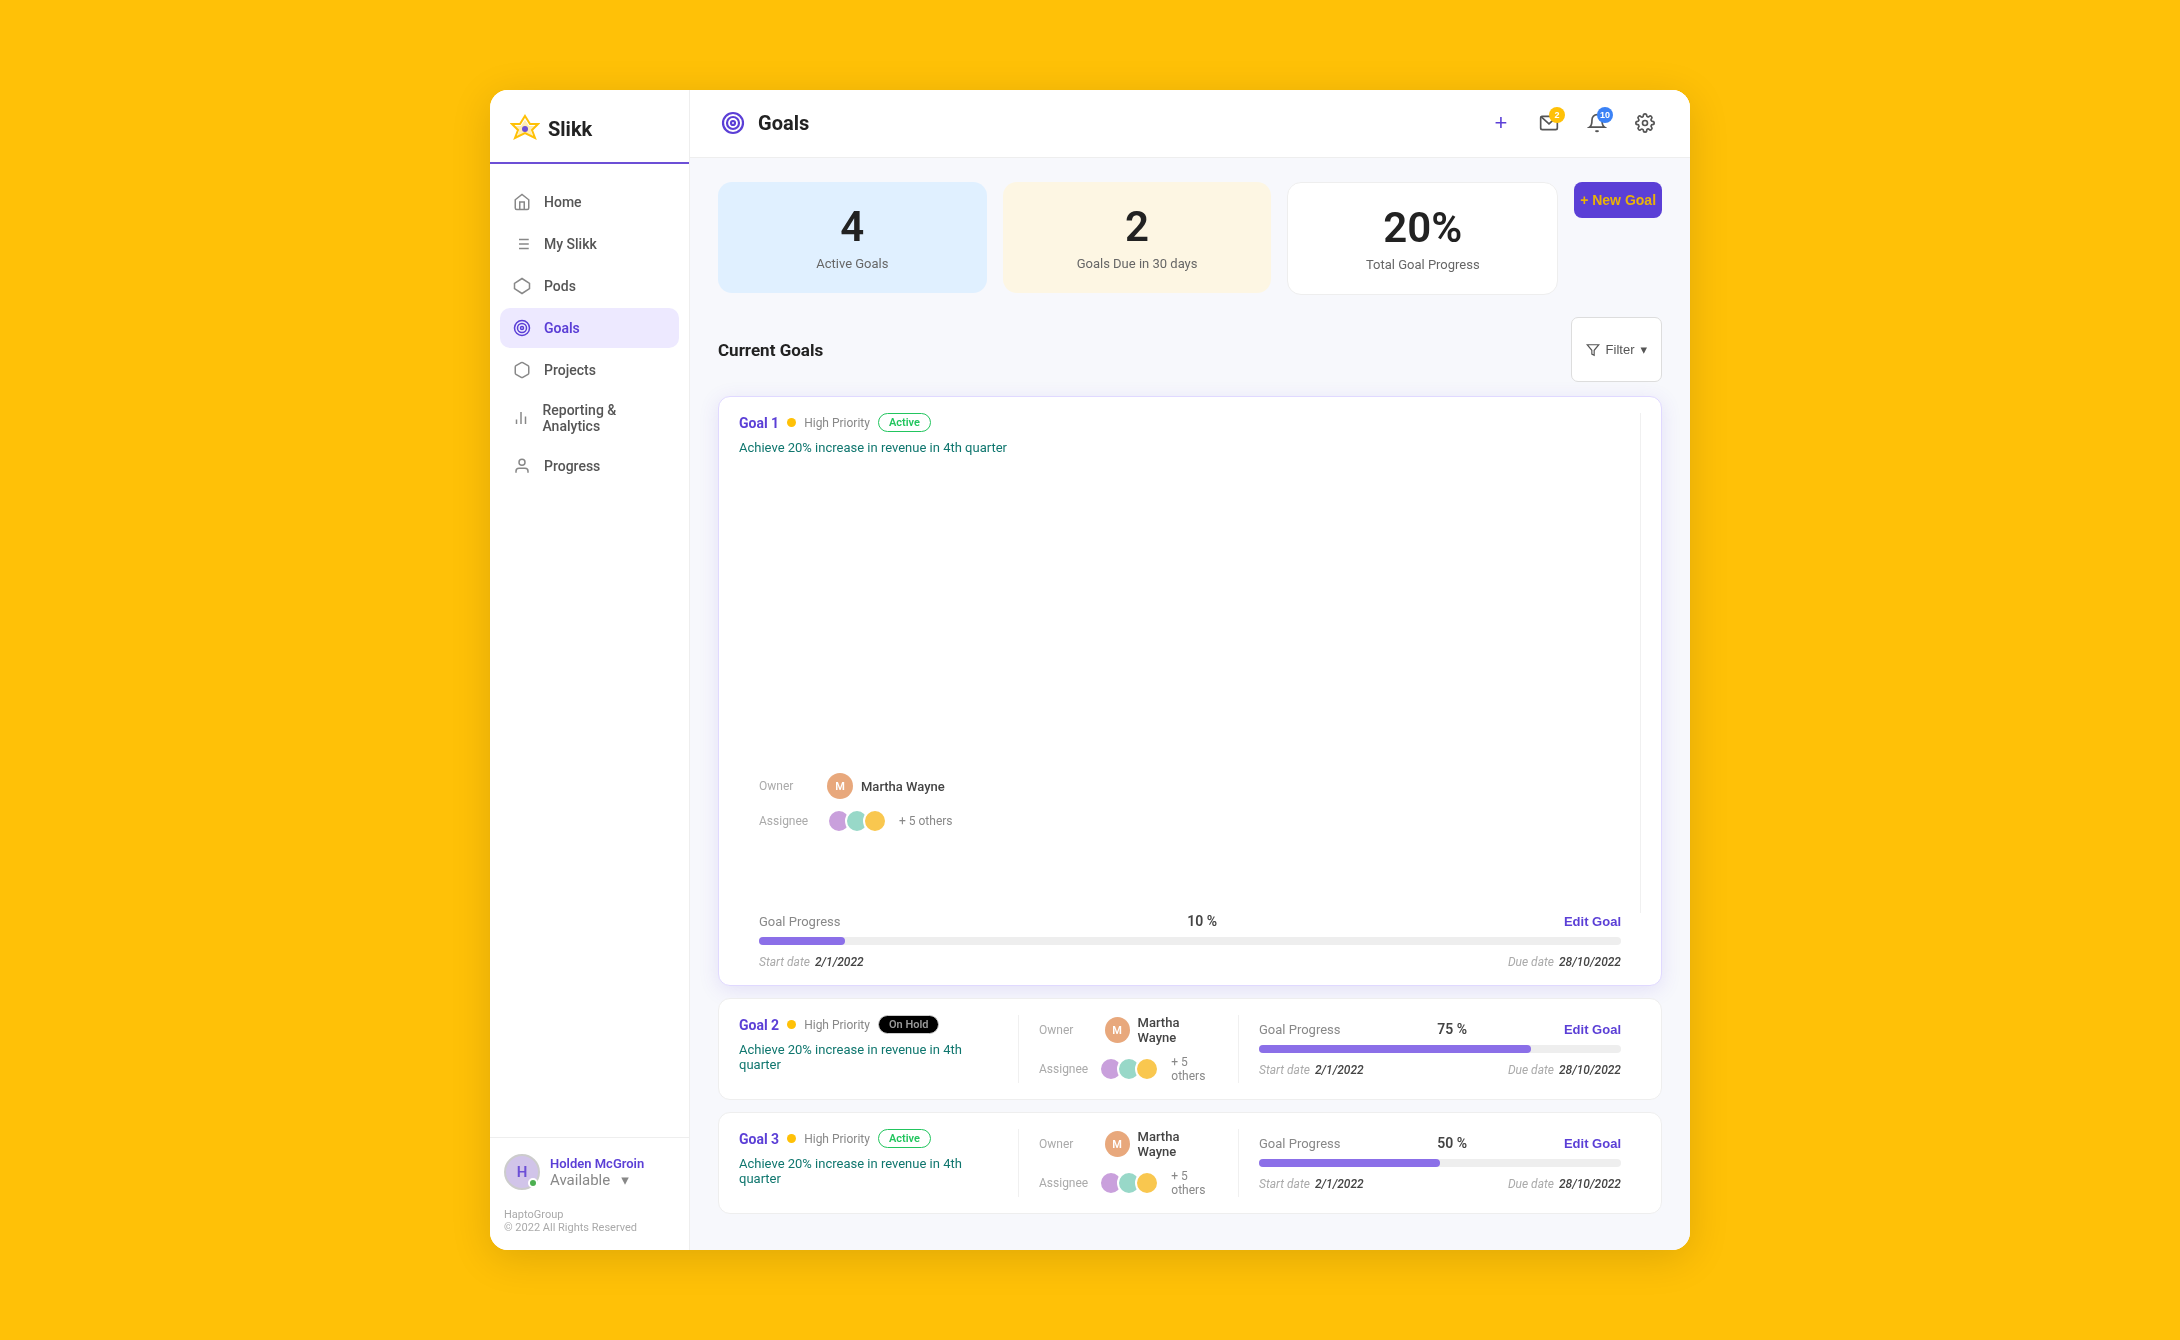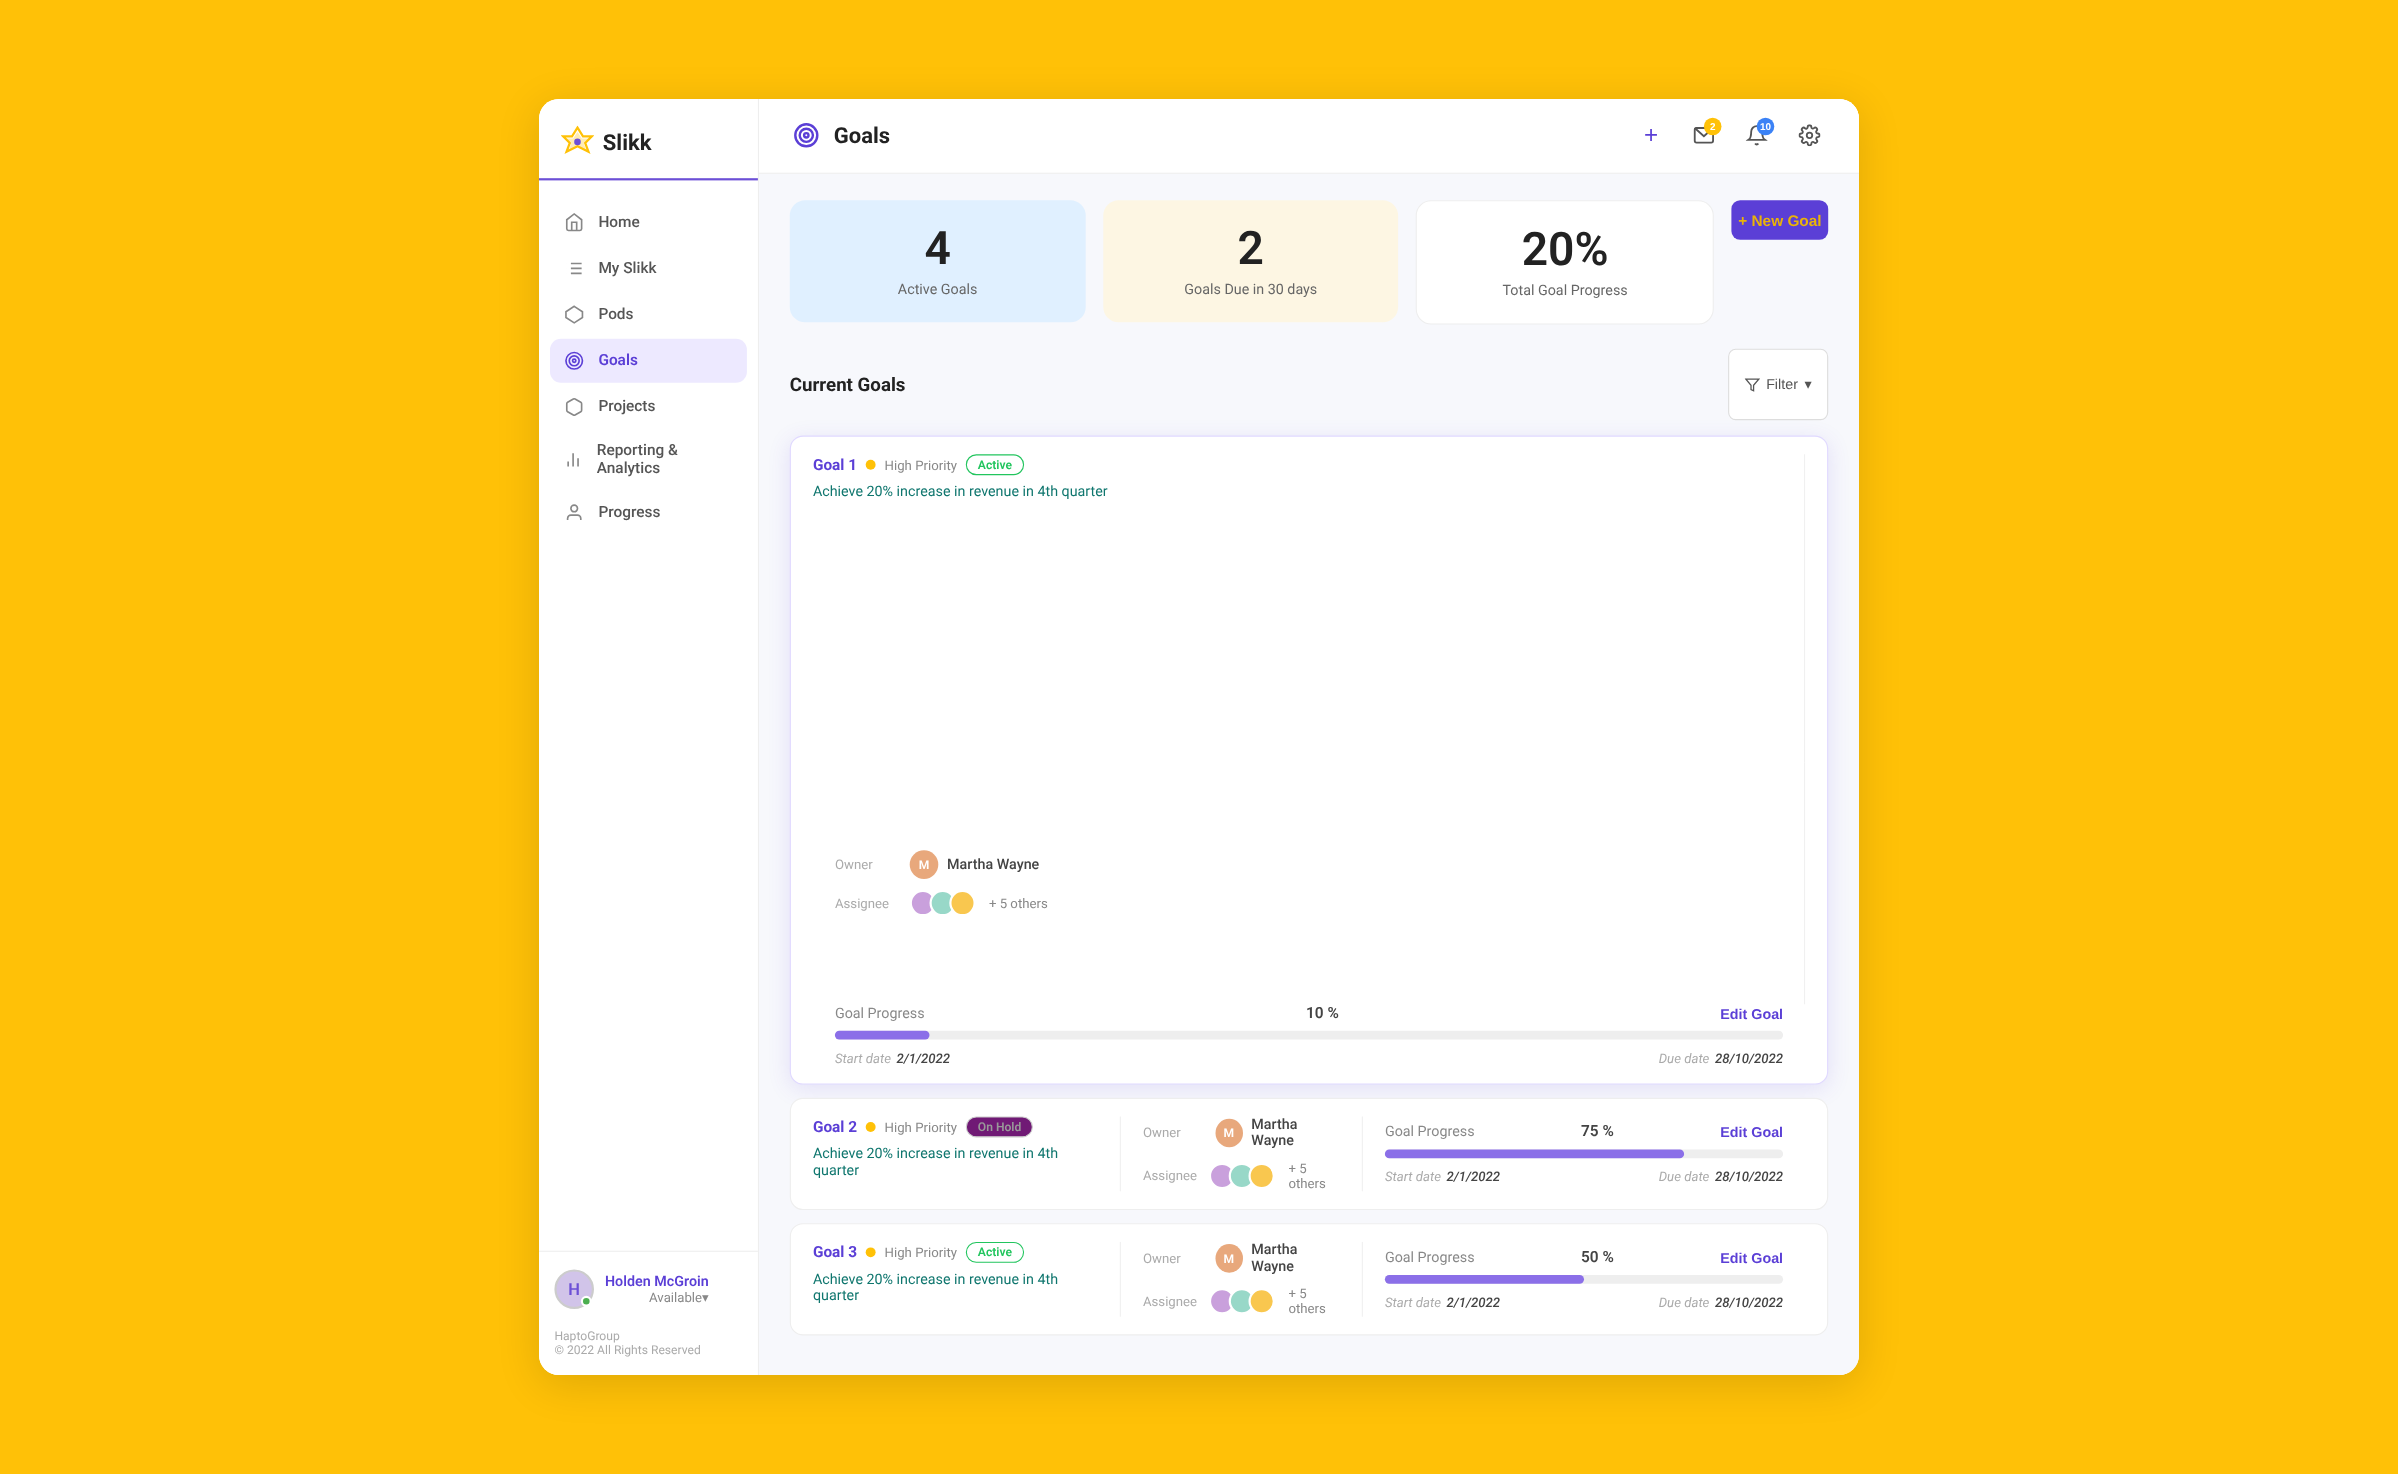--- a/index.html
+++ b/index.html
@@ -96,21 +96,21 @@
     }
     .avatar-status {
       width: 10px; height: 10px;
       border-radius: 50%;
       background: #4CAF50;
       position: absolute;
       bottom: 0; right: 0;
       border: 2px solid #fff;
     }
     .user-name { font-size: 13px; font-weight: 600; color: #5B3FD6; }
-    .user-status { font-size: 12px; color: #888; display: flex; align-items: center; gap: 0; justify-content: flex-end; }
+    .user-status { font-size: 15px; color: #888; display: flex; align-items: center; gap: 11px; }
     .company-info {
       padding: 10px 14px 0 14px;
       font-size: 11px; color: #aaa;
     }
     
     .main-content {
       flex: 1;
       display: flex;
       flex-direction: column;
       background: #f7f8fc;
@@ -259,21 +259,21 @@
     .priority-label {
       font-size: 12px; color: #888;
     }
     .status-badge {
       font-size: 11px; font-weight: 600;
       padding: 2px 10px;
       border-radius: 20px;
       border: 1.5px solid;
     }
     .status-active { color: #22C55E; border-color: #22C55E; }
-    .status-onhold { color: #999; border-color: #ccc; background: #701a75; }
+    .status-onhold { color: #999; border-color: #ccc; background: #000000; }
     .goal-desc {
       font-size: 13px; color: #0f766e;
     }
     .goal-middle {
       flex: 0 0 220px;
       padding: 0 20px;
       border-right: 1px solid #f0f0f0;
       display: flex; flex-direction: column; justify-content: center; gap: 10px;
     }
     .owner-row, .assignee-row {

